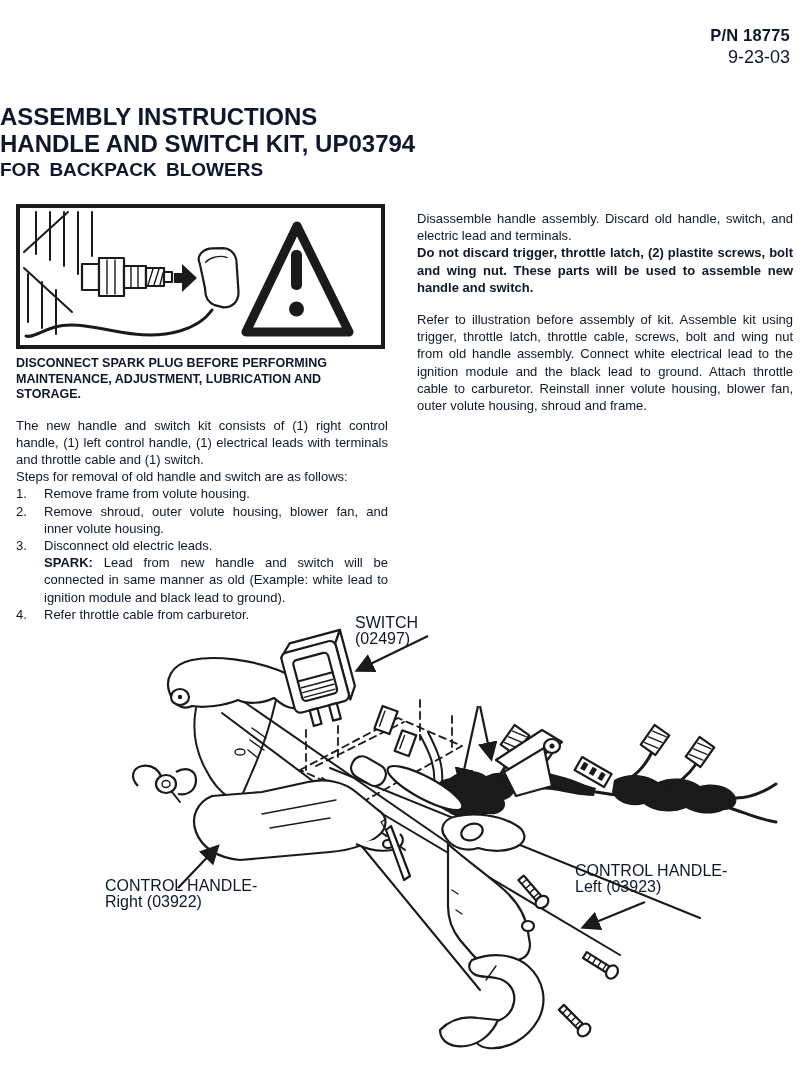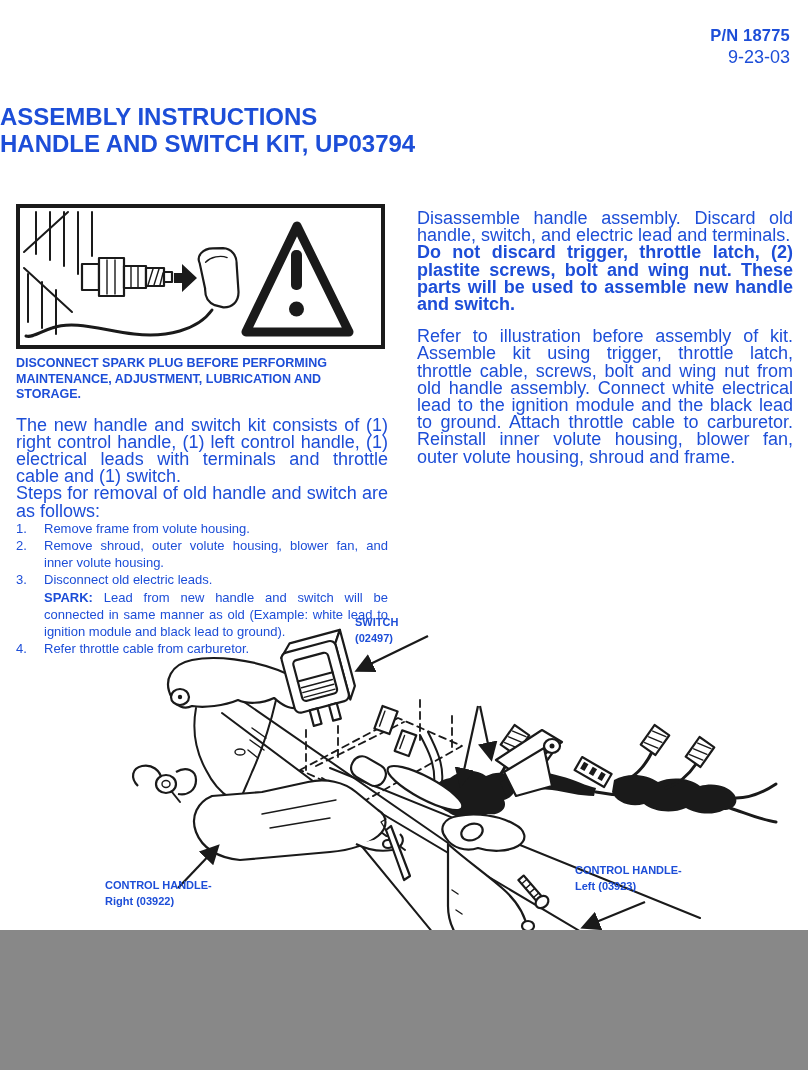--- a/index.html
+++ b/index.html
@@ -1,45 +1,45 @@
 <!DOCTYPE html>
 <html><head>
 <meta charset="utf-8">
 <style>
   * { margin:0; padding:0; box-sizing:border-box; }
   html,body { background:#888; }
   .page {
-    position:relative; width:808px; height:930px; margin:0 auto;
-    background:#ffffff; color:#1d4ed8;
+    position:relative; width:808px; height:1070px; margin:0 auto;
+    background:#ffffff; color:#0f172a;
     font-family:"Liberation Sans", sans-serif;
     overflow:hidden;
   }
   .header { position:absolute; top:26px; right:18px; text-align:right; }
   .pn   { font-size:16.5px; font-weight:bold; letter-spacing:.2px; }
   .date { font-size:18px; margin-top:2px; }
   .titleblock { position:absolute; top:103px; left:0; width:100%; text-align:left; font-weight:bold; }
   .t1 { font-size:24px; line-height:27px; }
   .t2 { font-size:19px; line-height:24px; word-spacing:4px; margin-top:1px; }
   .col-left  { position:absolute; left:16px;  top:204px; width:372px; }
   .col-right { position:absolute; left:417px; top:208px; width:376px; }
   .figure-box { width:369px; height:145px; }
   .caption { margin-top:7px; font-size:12.5px; font-weight:bold; line-height:15.5px; white-space:pre-line; }
-  .body { font-size:18px; line-height:17.2px; text-align:justify; }
+  .body { font-size:13px; line-height:17.2px; text-align:justify; }
   .col-left .intro { margin-top:14px; }
   .steps { margin-top:0; }
   .step { display:flex; font-size:13px; line-height:17.2px; }
   .step .num { width:28px; flex:none; }
   .step .txt { flex:1; text-align:justify; }
   .col-right .p1 { margin-top:2px; }
   .important-h { text-align:center; font-weight:bold; font-size:13px; margin-top:15px; line-height:17px; }
   .important-p { font-weight:bold; }
   .col-right .p2 { margin-top:15px; }
   .diagram { position:absolute; left:0; top:600px; width:808px; height:470px; }
   .diagram svg.art { position:absolute; left:0; top:0; }
-  .dlabel { position:absolute; font-size:11px; font-weight:bold; line-height:15.5px; white-space:pre-line; }
+  .dlabel { position:absolute; font-size:16px; font-weight:normal; line-height:15.5px; white-space:pre-line; }
   svg .ln { fill:none; stroke:#1a1a1a; stroke-width:2; stroke-linecap:round; stroke-linejoin:round; }
   svg .th { stroke-width:3; }
   svg .t1w{ stroke-width:1.4; }
   svg .fw { fill:#ffffff; stroke:#1a1a1a; stroke-width:2.2; stroke-linejoin:round; }
   svg .blk{ fill:#1a1a1a; stroke:none; }
   svg .dash { stroke-dasharray:7 5; stroke-width:1.8; }
   svg .arrow { stroke:#1a1a1a; stroke-width:2.2; fill:none; }
 </style>
 </head>
 <body>
@@ -47,20 +47,21 @@
 <div class="page">
 
   <div class="header">
     <div class="pn">P/N 18775</div>
     <div class="date">9-23-03</div>
   </div>
 
   <div class="titleblock">
     <div class="t1">ASSEMBLY INSTRUCTIONS</div>
     <div class="t1">HANDLE AND SWITCH KIT, UP03794</div>
+    <div class="t2">FOR BACKPACK BLOWERS</div>
   </div>
 
   <div class="col-left">
     <div class="figure-box">
       <svg width="369" height="145" viewBox="0 0 369 145">
         <rect x="2" y="2" width="365" height="141" fill="#fff" stroke="#1a1a1a" stroke-width="4"></rect>
         <g>
           <path class="ln" d="M20,8 V50"></path>
             <path class="ln" d="M34,8 V56"></path>
           <path class="ln" d="M48,8 V62"></path>

